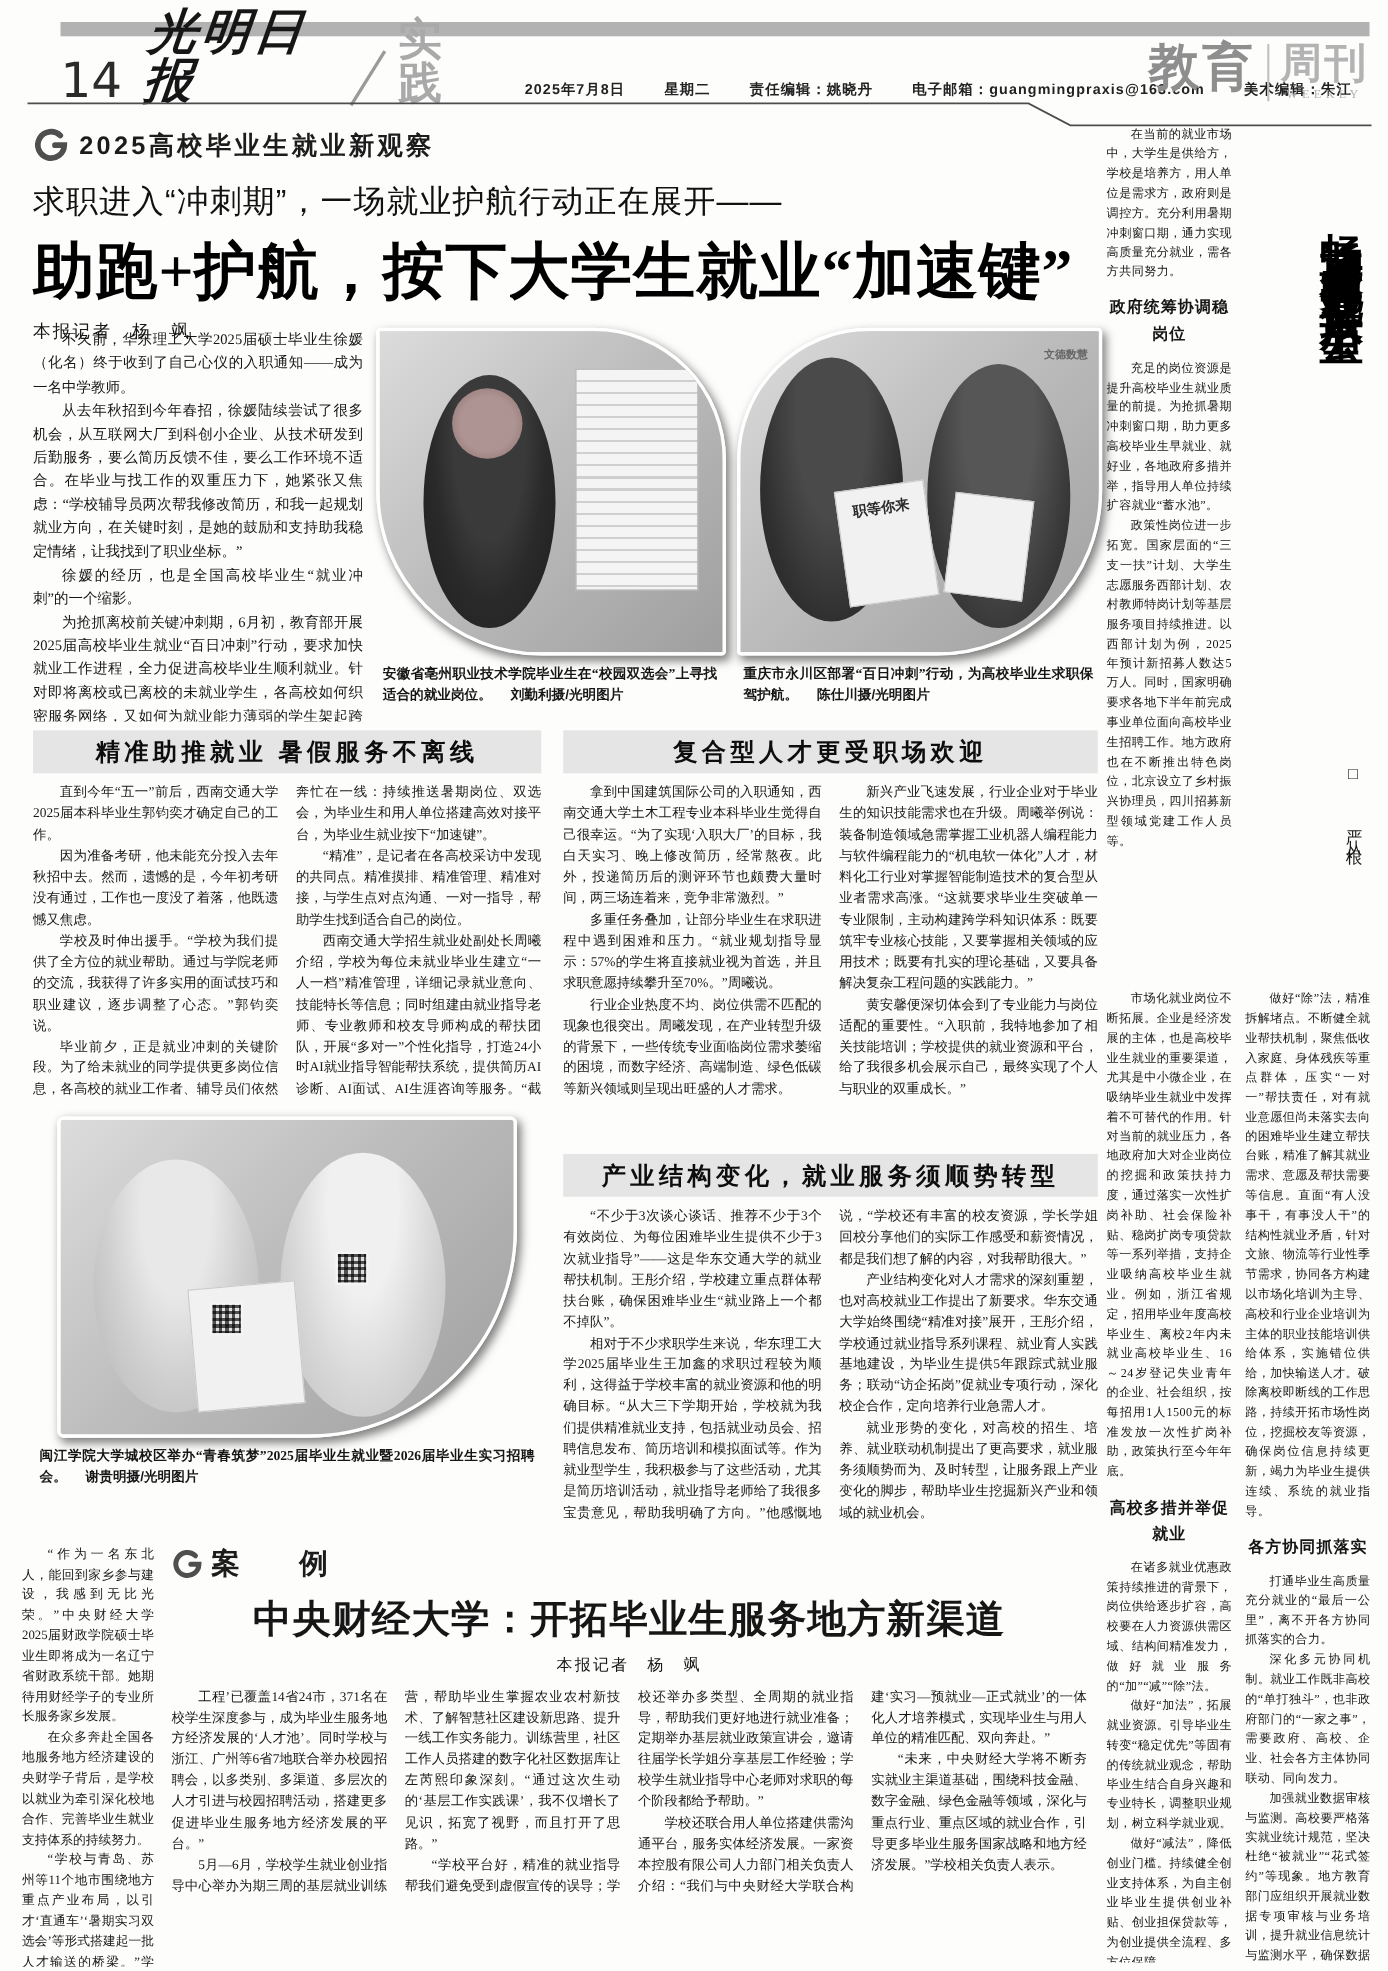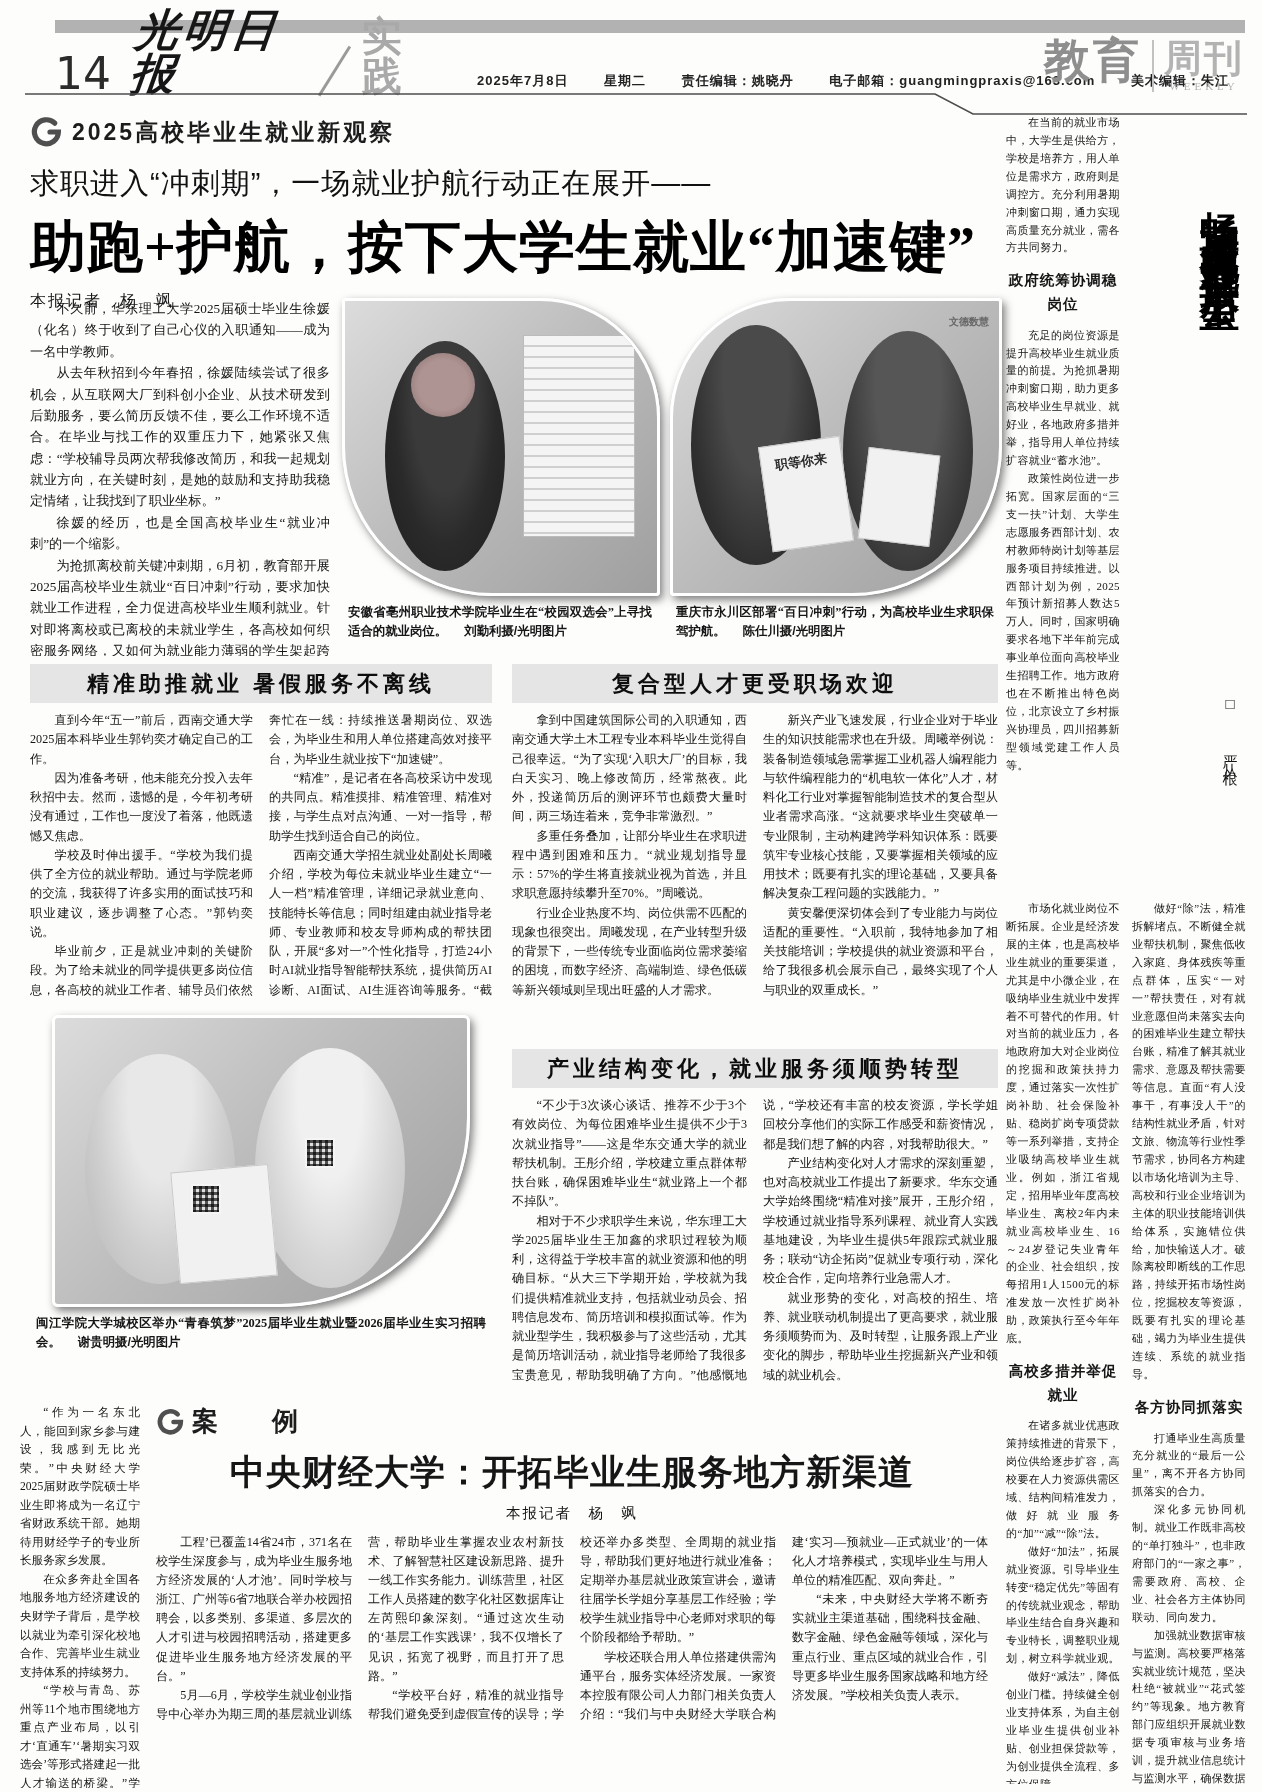--- a/index.html
+++ b/index.html
@@ -248,21 +248,21 @@
     </div>
     <div class="rrow2">
       <div class="rcol">
         <p>市场化就业岗位不断拓展。企业是经济发展的主体，也是高校毕业生就业的重要渠道，尤其是中小微企业，在吸纳毕业生就业中发挥着不可替代的作用。针对当前的就业压力，各地政府加大对企业岗位的挖掘和政策扶持力度，通过落实一次性扩岗补助、社会保险补贴、稳岗扩岗专项贷款等一系列举措，支持企业吸纳高校毕业生就业。例如，浙江省规定，招用毕业年度高校毕业生、离校2年内未就业高校毕业生、16～24岁登记失业青年的企业、社会组织，按每招用1人1500元的标准发放一次性扩岗补助，政策执行至今年年底。</p>
         <div class="rhead">高校多措并举促就业</div>
         <p>在诸多就业优惠政策持续推进的背景下，岗位供给逐步扩容，高校要在人力资源供需区域、结构间精准发力，做好就业服务的“加”“减”“除”法。</p>
         <p>做好“加法”，拓展就业资源。引导毕业生转变“稳定优先”等固有的传统就业观念，帮助毕业生结合自身兴趣和专业特长，调整职业规划，树立科学就业观。</p>
         <p>做好“减法”，降低创业门槛。持续健全创业支持体系，为自主创业毕业生提供创业补贴、创业担保贷款等，为创业提供全流程、多方位保障。</p>
       </div>
       <div class="rcol">
-        <p>做好“除”法，精准拆解堵点。不断健全就业帮扶机制，聚焦低收入家庭、身体残疾等重点群体，压实“一对一”帮扶责任，对有就业意愿但尚未落实去向的困难毕业生建立帮扶台账，精准了解其就业需求、意愿及帮扶需要等信息。直面“有人没事干，有事没人干”的结构性就业矛盾，针对文旅、物流等行业性季节需求，协同各方构建以市场化培训为主导、高校和行业企业培训为主体的职业技能培训供给体系，实施错位供给，加快输送人才。破除离校即断线的工作思路，持续开拓市场性岗位，挖掘校友等资源，既要有扎实的理论基础，竭力为毕业生提供连续、系统的就业指导。</p>
+        <p>做好“除”法，精准拆解堵点。不断健全就业帮扶机制，聚焦低收入家庭、身体残疾等重点群体，压实“一对一”帮扶责任，对有就业意愿但尚未落实去向的困难毕业生建立帮扶台账，精准了解其就业需求、意愿及帮扶需要等信息。直面“有人没事干，有事没人干”的结构性就业矛盾，针对文旅、物流等行业性季节需求，协同各方构建以市场化培训为主导、高校和行业企业培训为主体的职业技能培训供给体系，实施错位供给，加快输送人才。破除离校即断线的工作思路，持续开拓市场性岗位，挖掘校友等资源，确保岗位信息持续更新，竭力为毕业生提供连续、系统的就业指导。</p>
         <div class="rhead">各方协同抓落实</div>
         <p>打通毕业生高质量充分就业的“最后一公里”，离不开各方协同抓落实的合力。</p>
         <p>深化多元协同机制。就业工作既非高校的“单打独斗”，也非政府部门的“一家之事”，需要政府、高校、企业、社会各方主体协同联动、同向发力。</p>
         <p>加强就业数据审核与监测。高校要严格落实就业统计规范，坚决杜绝“被就业”“花式签约”等现象。地方教育部门应组织开展就业数据专项审核与业务培训，提升就业信息统计与监测水平，确保数据真实、可追溯、可应用。同时，应建立动态更新机制，针对离校未就业群体持续开展跟踪服务，实现就业服务不断线。</p>
 
       </div>
     </div>
   </div>
 
 </div>

